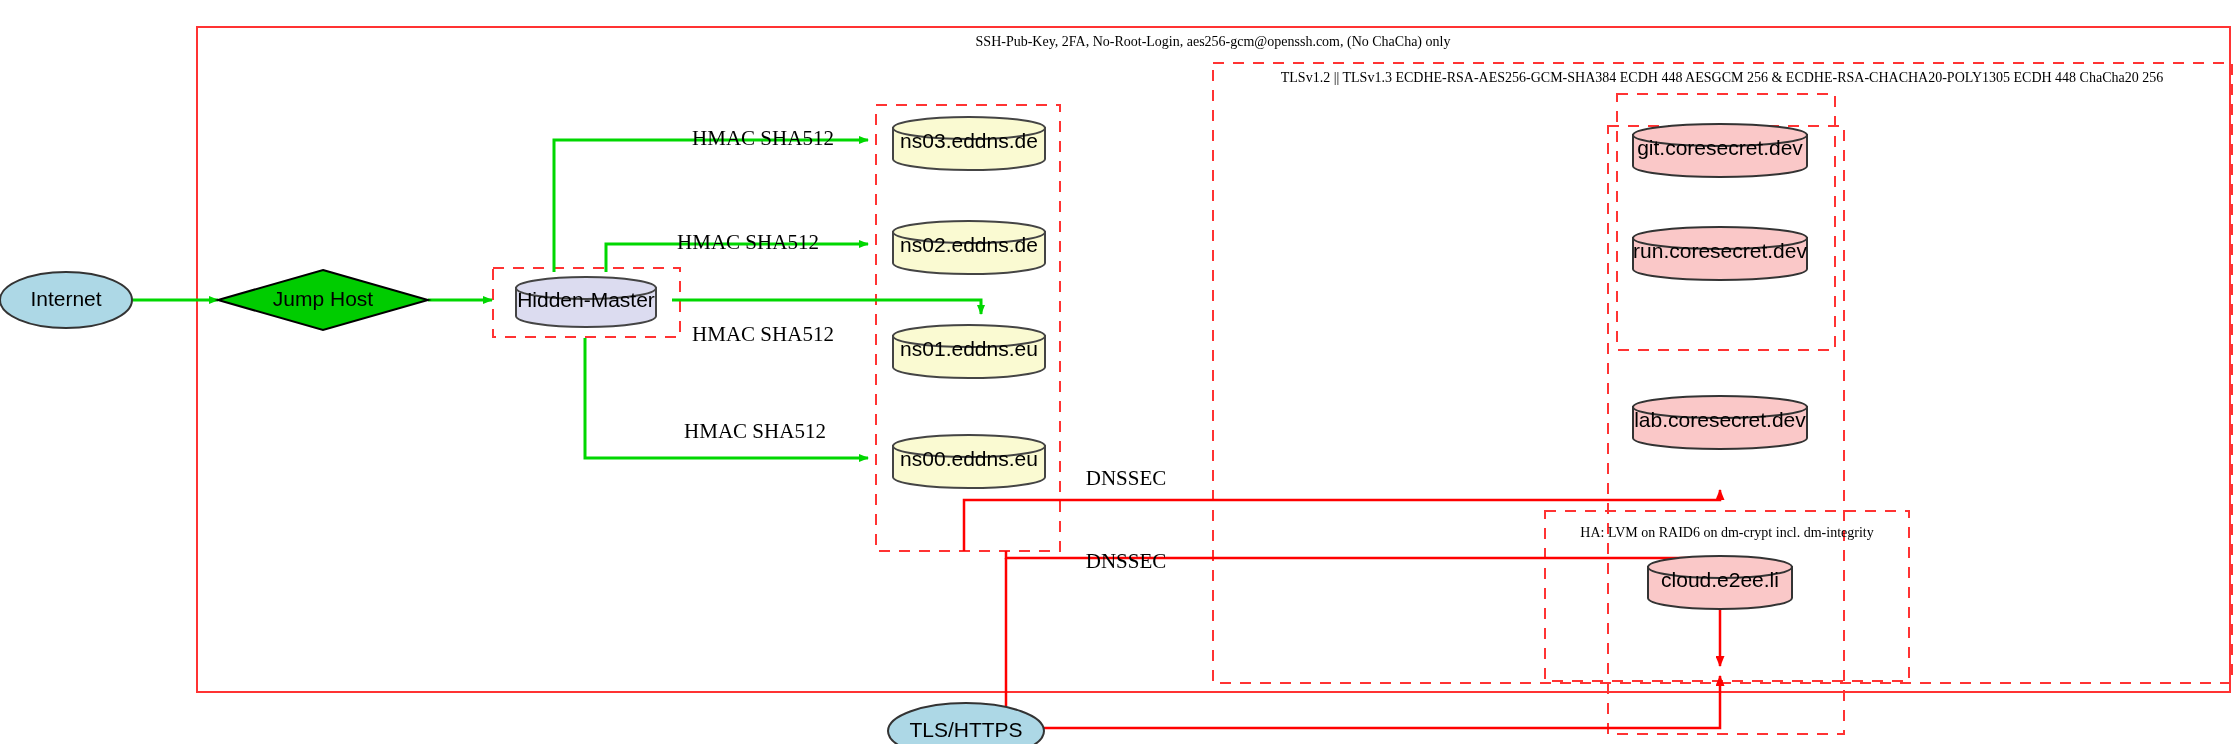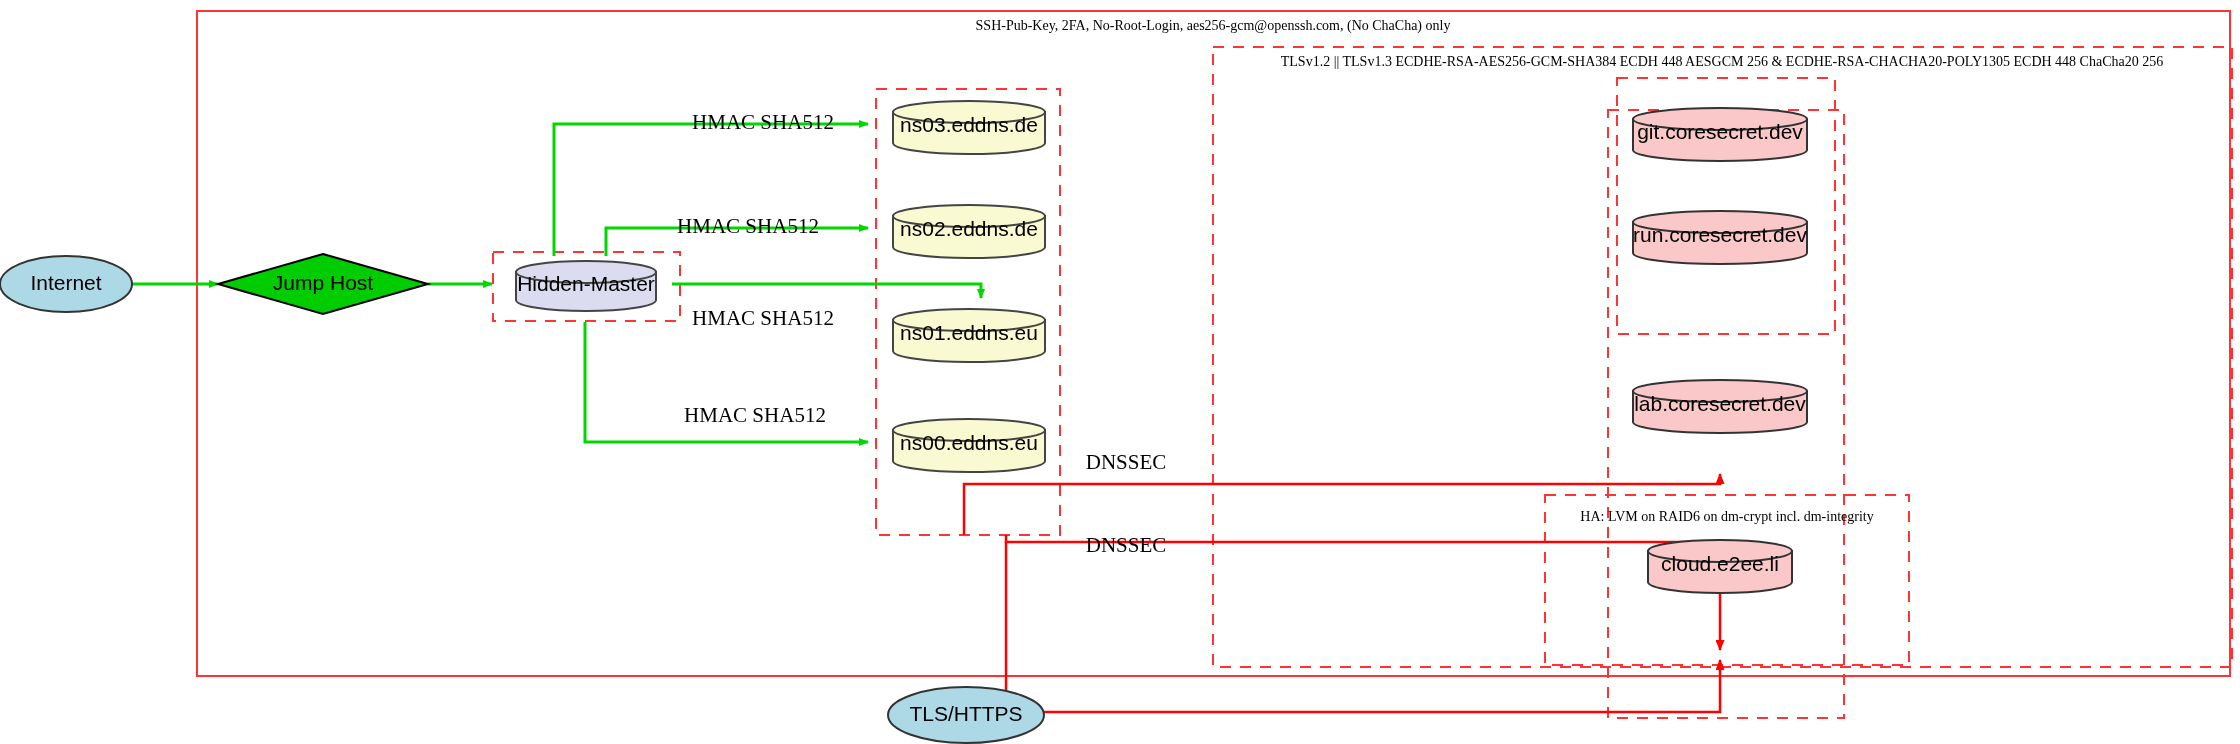--- a/index.html
+++ b/index.html
@@ -2,21 +2,21 @@
 <html><head>
 <meta charset="utf-8">
 <title>Infrastructure Diagram</title>
 <style>
   html,body{margin:0;padding:0;background:#ffffff;}
   body{
     width:2240px;height:744px;
     font-family:"Liberation Sans", sans-serif;
     position:relative;overflow:hidden;
   }
-  #stage{position:absolute;left:0;top:0;width:2240px;height:652px;}
+  #stage{position:absolute;left:0;top:16px;width:2240px;height:652px;}
   svg.layer{position:absolute;left:0;top:0;width:2240px;height:744px;}
   .nodelabel{
     font-family:"Liberation Sans", sans-serif;
     font-size:21px;fill:#000000;text-anchor:middle;
     dominant-baseline:middle;
   }
   .edgelabel{
     font-family:"Liberation Serif", serif;
     font-size:21px;fill:#000000;text-anchor:middle;
     dominant-baseline:middle;

